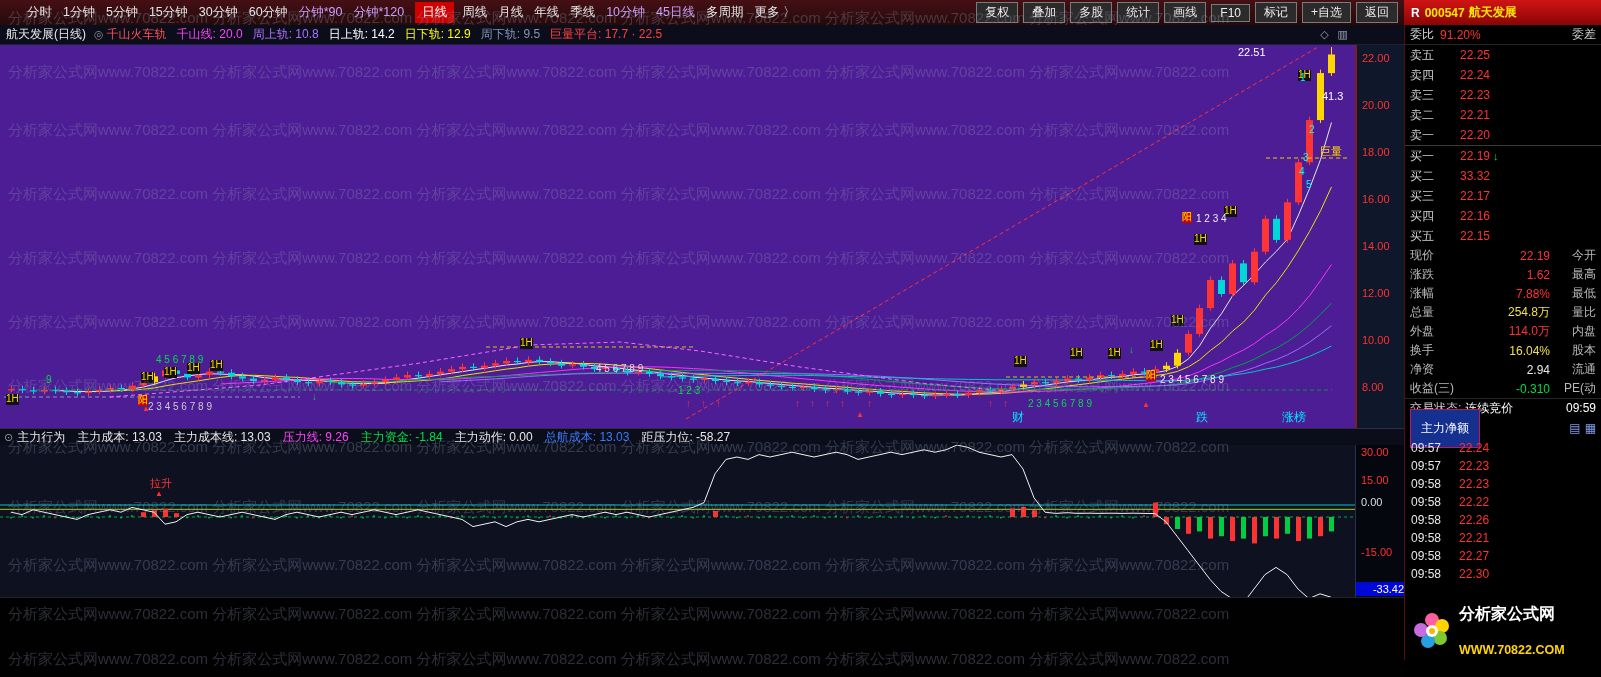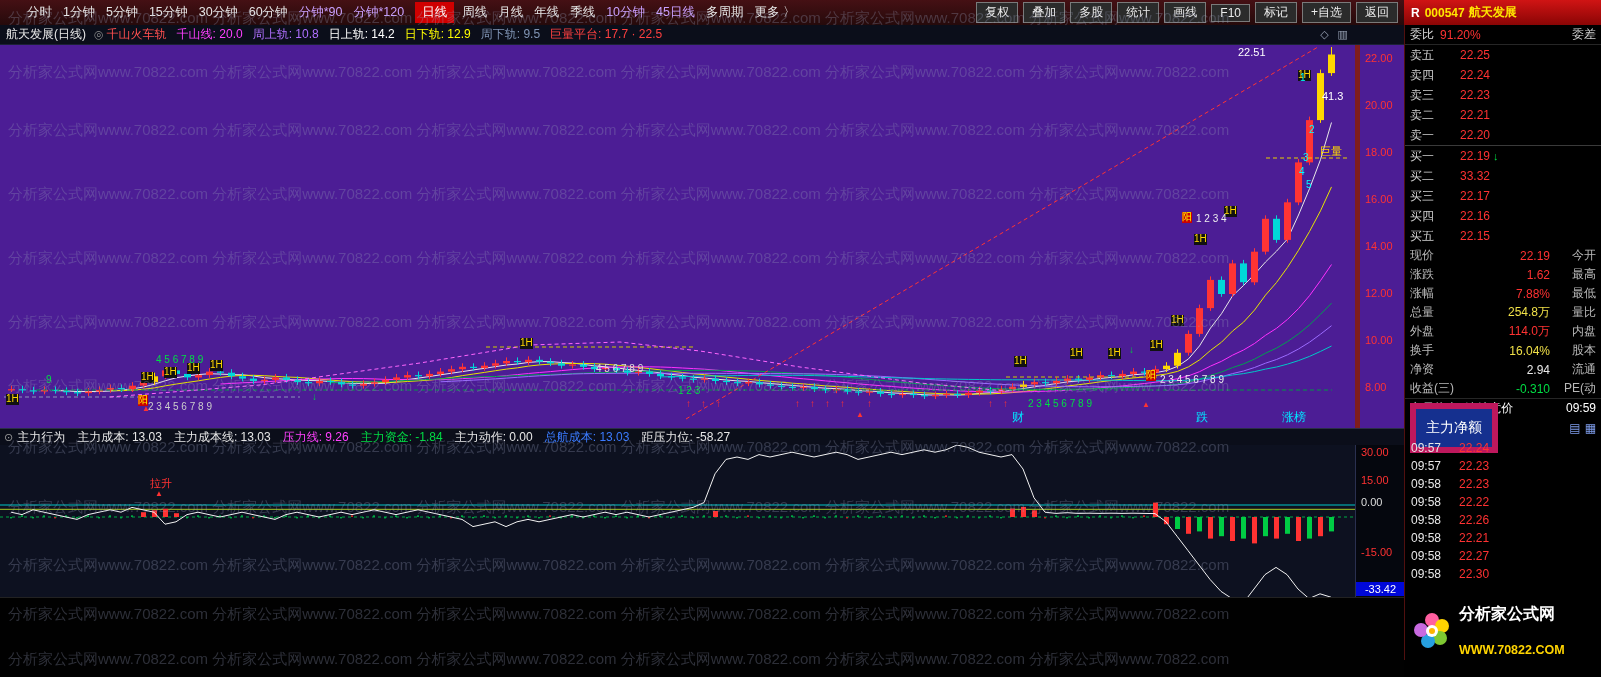--- a/index.html
+++ b/index.html
@@ -37,37 +37,37 @@
   .chf{margin-right:10px;white-space:nowrap;}
   .win-icons{margin-left:auto;padding-right:56px;color:#99a3b5;display:flex;gap:9px;font-size:11px;}
 
   
   .main-chart{position:absolute;left:0;top:45px;width:1355px;height:383px;background:#4c1d95;
           z-index:2;overflow:hidden;}
   #mainSvg,#indSvg{position:absolute;left:0;top:0;z-index:2;}
   .anno-layer{position:absolute;inset:0;z-index:4;pointer-events:none;}
   .an{position:absolute;font-size:10px;line-height:1.05;white-space:nowrap;}
 
-  .price-axis{position:absolute;left:1355px;top:45px;width:49px;height:383px;background:#4c1d95;
-          border-left:5px solid #7f1d1d;z-index:2;}
+  .price-axis{position:absolute;left:1355px;top:45px;width:49px;height:383px;background:#0f172a;
+          border-left:2px solid #7f1d1d;z-index:2;}
   .pa-lbl{position:absolute;left:5px;color:#ff3232;font-size:11px;}
 
   
   .ind-header{position:absolute;left:0;top:428px;width:1404px;height:17px;background:#0b0e1a;
           border-top:1px solid #2a2f45;display:flex;align-items:center;font-size:12px;
           padding-left:4px;box-sizing:border-box;z-index:2;}
   .ih-icon{color:#999;margin-right:4px;font-size:11px;}
   .ih-name{color:#e8e8e8;margin-right:12px;white-space:nowrap;}
   .ihf{margin-right:12px;white-space:nowrap;}
   .ind-chart{position:absolute;left:0;top:445px;width:1355px;height:152px;background:#0d1120;
           z-index:2;overflow:hidden;}
   .ind-axis{position:absolute;left:1355px;top:445px;width:49px;height:152px;background:#05070e;
           border-left:1px solid #2a3050;z-index:2;}
   .cur-val{position:absolute;left:0;top:137px;width:45px;background:#0008d8;color:#fff;
-          font-size:11px;padding:1px 2px;text-align:center;}
+          font-size:11px;padding:1px 10px;text-align:center;}
 
   .bottom-bar{position:absolute;left:0;top:597px;width:1404px;height:80px;background:#010101;
           border-top:1px solid #222;z-index:2;}
 
   
   .right-panel{position:absolute;left:1404px;top:25px;width:197px;height:635px;background:#000;
           border-left:1px solid #51100f;z-index:6;font-size:12px;color:#ddd;box-sizing:border-box;}
   .rp-row{display:flex;align-items:center;height:20px;padding:0 5px;box-sizing:border-box;}
   .rp-weibi{border-bottom:1px solid #262626;}
   .wb-val{color:#ff3232;margin-left:6px;}
@@ -79,21 +79,21 @@
   .ob-div{border-top:1px solid #3a3a3a;margin:0;}
   .ri{display:flex;height:19px;align-items:center;padding:0 5px;box-sizing:border-box;}
   .ri-l{color:#b8b8b8;white-space:nowrap;}
   .ri-v{margin-left:auto;text-align:right;white-space:nowrap;}
   .ri-l2{width:40px;color:#b8b8b8;text-align:right;margin-left:6px;overflow:hidden;white-space:nowrap;}
   .rp-status{height:19px;display:flex;align-items:center;padding:0 5px;border-top:1px solid #262626;
           color:#c8c8c8;box-sizing:border-box;white-space:nowrap;}
   .st-v{margin-left:4px;color:#fff;}
   .st-t{margin-left:auto;color:#fff;}
   .rp-tab{height:22px;display:flex;align-items:center;padding:0 5px;box-sizing:border-box;}
-  .tab-pill{background:#15308f;border:6px solid #be185d;color:#fff;padding:10px 10px;font-size:14px;}
+  .tab-pill{background:#15308f;border:1px solid #be185d;color:#fff;padding:10px 10px;font-size:12px;}
   .tab-icons{margin-left:auto;color:#7d9be8;display:flex;gap:4px;font-size:12px;}
   .tick{display:flex;height:18px;align-items:center;padding:0 6px;box-sizing:border-box;}
   .tick-t{color:#e8e8e8;}
   .tick-p{margin-left:18px;color:#ff3232;}
   .rp-logo{position:absolute;left:0;bottom:0px;width:100%;height:58px;display:flex;align-items:center;
           padding-left:6px;box-sizing:border-box;background:#000;}
   .logo-txt{margin-left:6px;}
   .logo-txt .ln1{color:#fff;font-size:16px;font-weight:bold;line-height:1.1;}
   .logo-txt .ln2{color:#ffd400;font-size:12.5px;font-weight:bold;margin-top:20px;}
 </style>

